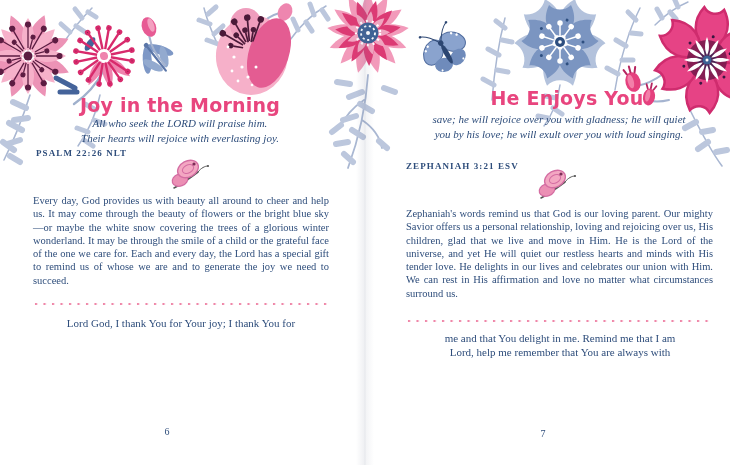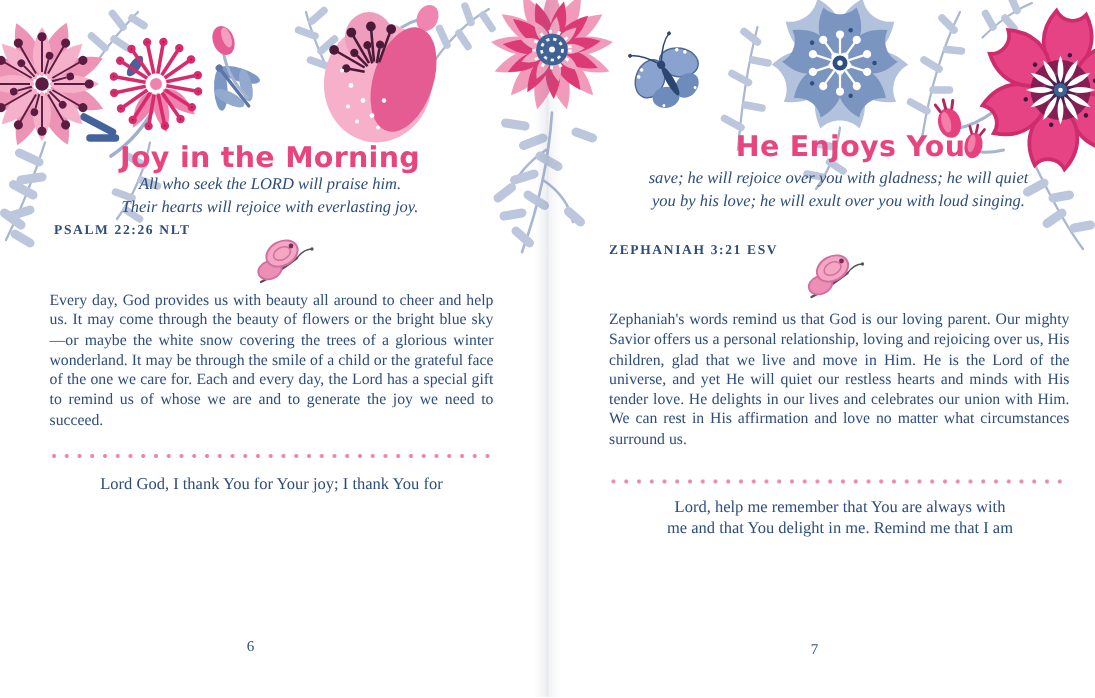--- a/index.html
+++ b/index.html
@@ -419,20 +419,20 @@
   <div>
     <div class="abs page-title" style="left:414px;top:87px;width:306px">He Enjoys You</div>
     <div class="abs verse-block" style="left:400px;top:112px;width:318px">
       <div class="verse-line">save; he will rejoice over you with gladness; he will quiet</div>
       <div class="verse-line">you by his love; he will exult over you with loud singing.</div>
     </div>
     <div class="abs scripture-ref" style="left:406px;top:161px;width:306px">ZEPHANIAH 3:21 ESV</div>
     <div class="abs body-par" style="left:406px;top:207px;width:307px">Zephaniah's words remind us that God is our loving parent. Our mighty Savior offers us a personal relationship, loving and rejoicing over us, His children, glad that we live and move in Him. He is the Lord of the universe, and yet He will quiet our restless hearts and minds with His tender love. He delights in our lives and celebrates our union with Him. We can rest in His affirmation and love no matter what circumstances surround us.</div>
     <div class="abs dotted-sep" style="left:407px;top:319px;width:305px"></div>
     <div class="abs prayer-block" style="left:402px;top:331px;width:316px">
+      <div class="prayer-line">me and that You delight in me. Remind me that I am</div>
       <div class="prayer-line">Lord, help me remember that You are always with</div>
-      <div class="prayer-line">me and that You delight in me. Remind me that I am</div>
     </div>
     <div class="abs page-num" style="left:536px;top:428px">7</div>
   </div>
 
   <div id="spine" class="abs"></div>
 </div>
 
 </body></html>

